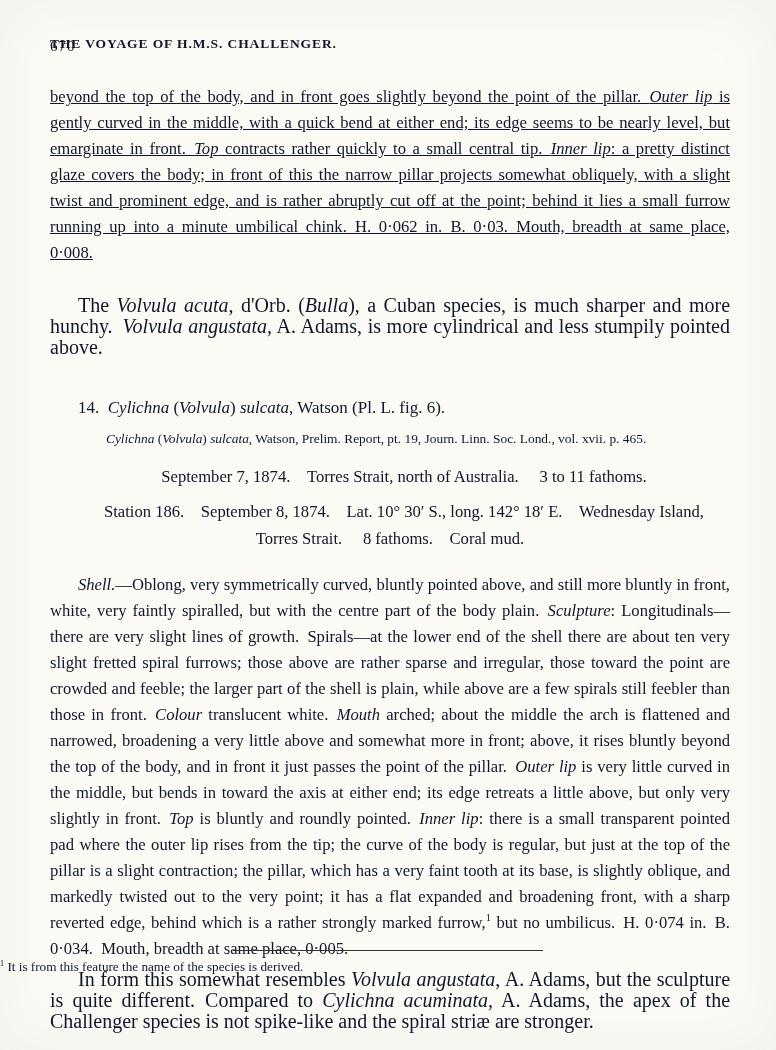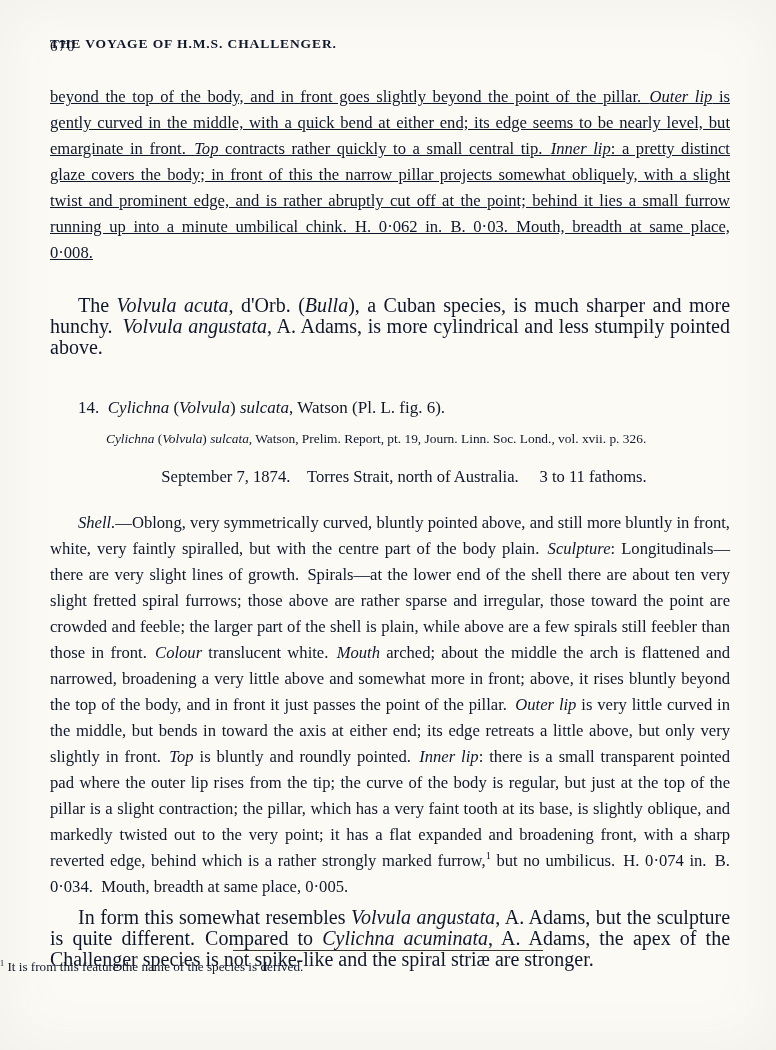--- a/index.html
+++ b/index.html
@@ -66,23 +66,24 @@
     <span class="running-title">THE VOYAGE OF H.M.S. CHALLENGER.</span>
   </header>
 
   <main>
     <p class="body para-continuation"><span>beyond the top of the body, and in front goes slightly beyond the point of the pillar. </span><span class="it">Outer lip</span><span> is gently curved in the middle, with a quick bend at either end; its edge seems to be nearly level, but emarginate in front. </span><span class="it">Top</span><span> contracts rather quickly to a small central tip. </span><span class="it">Inner lip</span><span>: a pretty distinct glaze covers the body; in front of this the narrow pillar projects somewhat obliquely, with a slight twist and prominent edge, and is rather abruptly cut off at the point; behind it lies a small furrow running up into a minute umbilical chink. H. 0·062 in. B. 0·03. Mouth, breadth at same place, 0·008.</span></p>
 
     <p class="smalltext note"><span>The </span><span class="it">Volvula acuta</span><span>, d'Orb. (</span><span class="it">Bulla</span><span>), a Cuban species, is much sharper and more hunchy. </span><span class="it">Volvula angustata</span><span>, A. Adams, is more cylindrical and less stumpily pointed above.</span></p>
 
     <h2 class="species-heading"><span>14. </span><span class="it">Cylichna</span><span> (</span><span class="it">Volvula</span><span>) </span><span class="it">sulcata</span><span>, Watson (Pl. L. fig. 6).</span></h2>
 
-    <p class="citation"><span class="it">Cylichna</span><span> (</span><span class="it">Volvula</span><span>) </span><span class="it">sulcata</span><span>, Watson, Prelim. Report, pt. 19, Journ. Linn. Soc. Lond., vol. xvii. p. 326.</span></p>
+    <p class="citation"><span class="it">Cylichna</span><span> (</span><span class="it">Volvula</span><span>) </span><span class="it">sulcata</span><span>, Watson, Prelim. Report, pt. 19, Journ. Linn. Soc. Lond., vol. xvii. p. 465.</span></p>
 
     <p class="body station indent"><span>September 7, 1874. Torres Strait, north of Australia.  3 to 11 fathoms.</span></p>
+    <p class="body station indent"><span>Station 186. September 8, 1874. Lat. 10° 30′ S., long. 142° 18′ E. Wednesday Island, Torres Strait.  8 fathoms. Coral mud.</span></p>
 
     <p class="body description indent"><span class="it">Shell.</span><span>—Oblong, very symmetrically curved, bluntly pointed above, and still more bluntly in front, white, very faintly spiralled, but with the centre part of the body plain. </span><span class="it">Sculpture</span><span>: Longitudinals—there are very slight lines of growth. Spirals—at the lower end of the shell there are about ten very slight fretted spiral furrows; those above are rather sparse and irregular, those toward the point are crowded and feeble; the larger part of the shell is plain, while above are a few spirals still feebler than those in front. </span><span class="it">Colour</span><span> translucent white. </span><span class="it">Mouth</span><span> arched; about the middle the arch is flattened and narrowed, broadening a very little above and somewhat more in front; above, it rises bluntly beyond the top of the body, and in front it just passes the point of the pillar. </span><span class="it">Outer lip</span><span> is very little curved in the middle, but bends in toward the axis at either end; its edge retreats a little above, but only very slightly in front. </span><span class="it">Top</span><span> is bluntly and roundly pointed. </span><span class="it">Inner lip</span><span>: there is a small transparent pointed pad where the outer lip rises from the tip; the curve of the body is regular, but just at the top of the pillar is a slight contraction; the pillar, which has a very faint tooth at its base, is slightly oblique, and markedly twisted out to the very point; it has a flat expanded and broadening front, with a sharp reverted edge, behind which is a rather strongly marked furrow,</span><sup>1</sup><span> but no umbilicus. H. 0·074 in. B. 0·034. Mouth, breadth at same place, 0·005.</span></p>
 
     <p class="smalltext note"><span>In form this somewhat resembles </span><span class="it">Volvula angustata</span><span>, A. Adams, but the sculpture is quite different. Compared to </span><span class="it">Cylichna acuminata</span><span>, A. Adams, the apex of the Challenger species is not spike-like and the spiral striæ are stronger.</span></p>
   </main>
 
   <footer class="footnote-area">
     <div class="footnote-rule"></div>
     <p class="footnote"><sup>1</sup><span> It is from this feature the name of the species is derived.</span></p>
   </footer>

